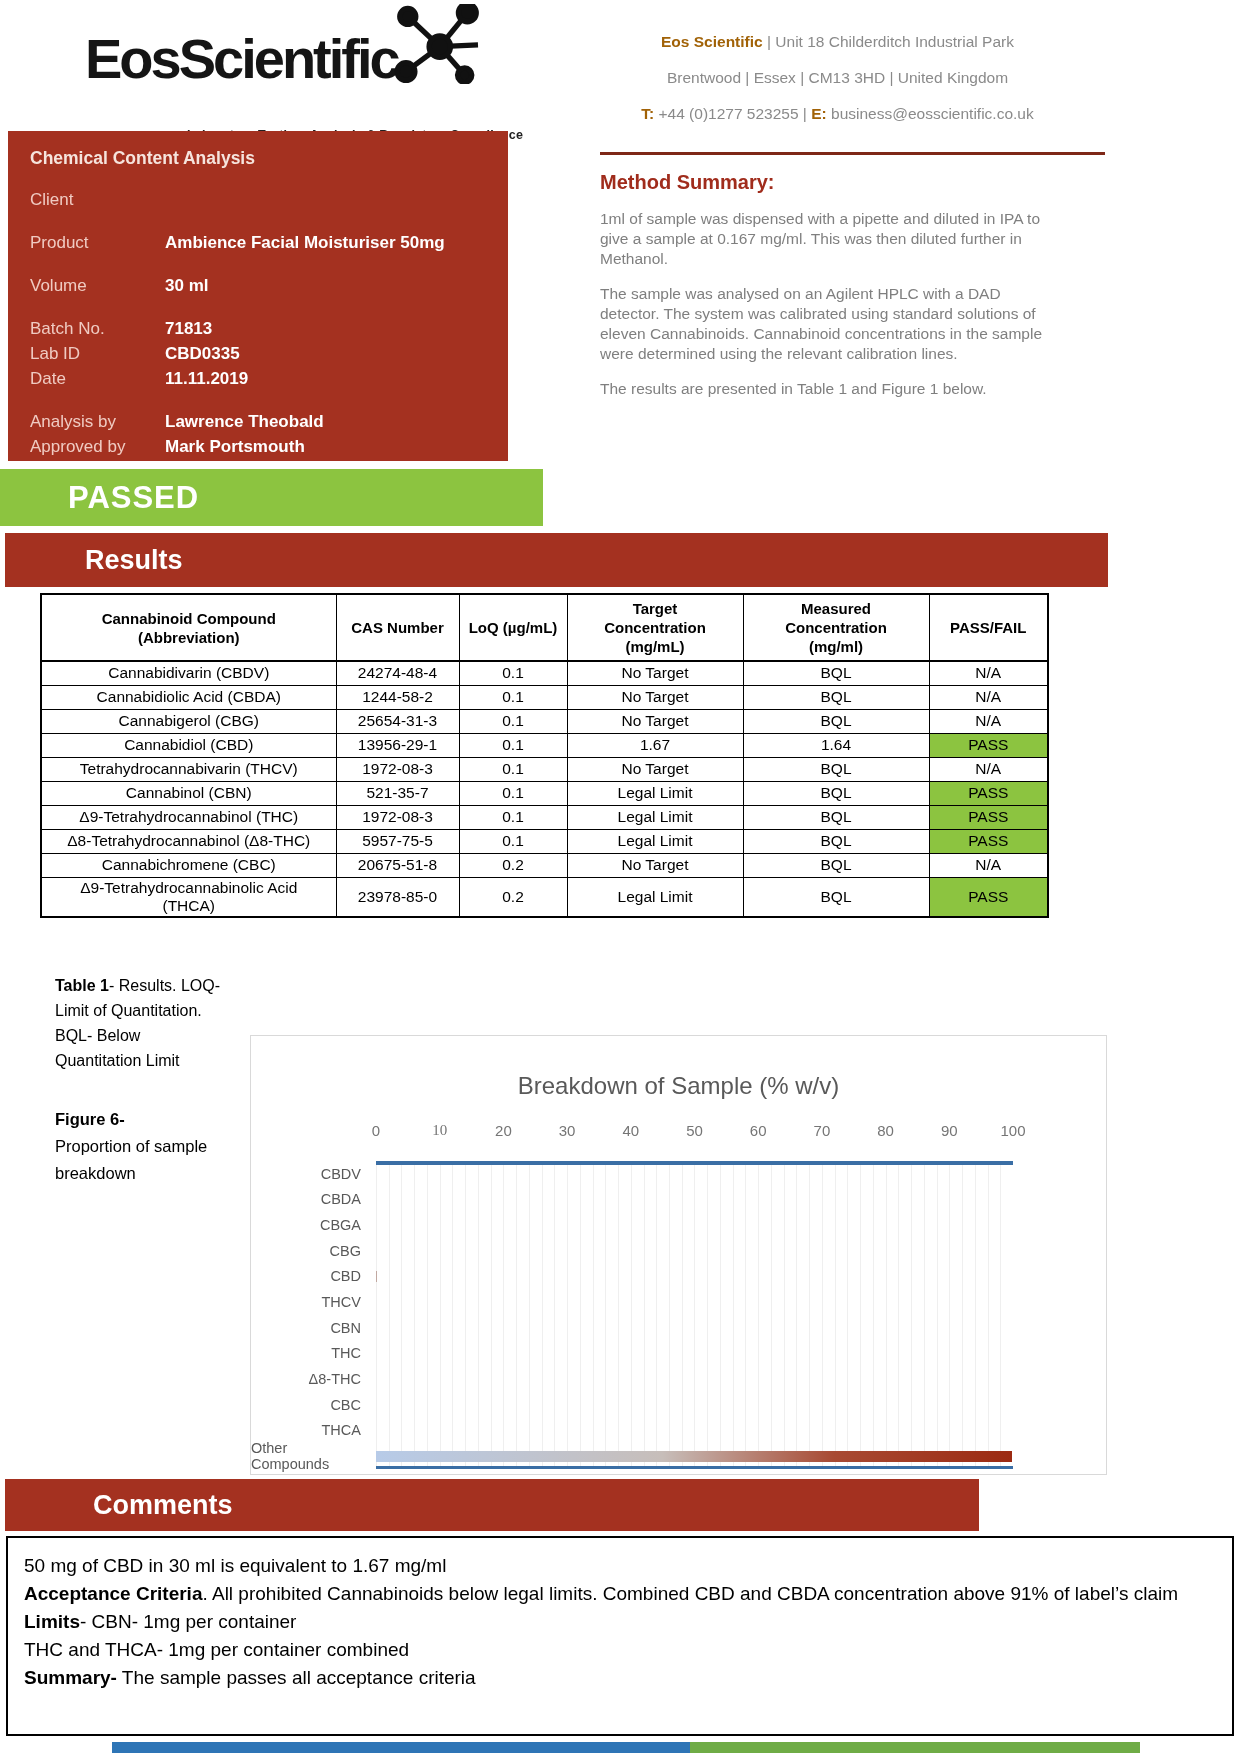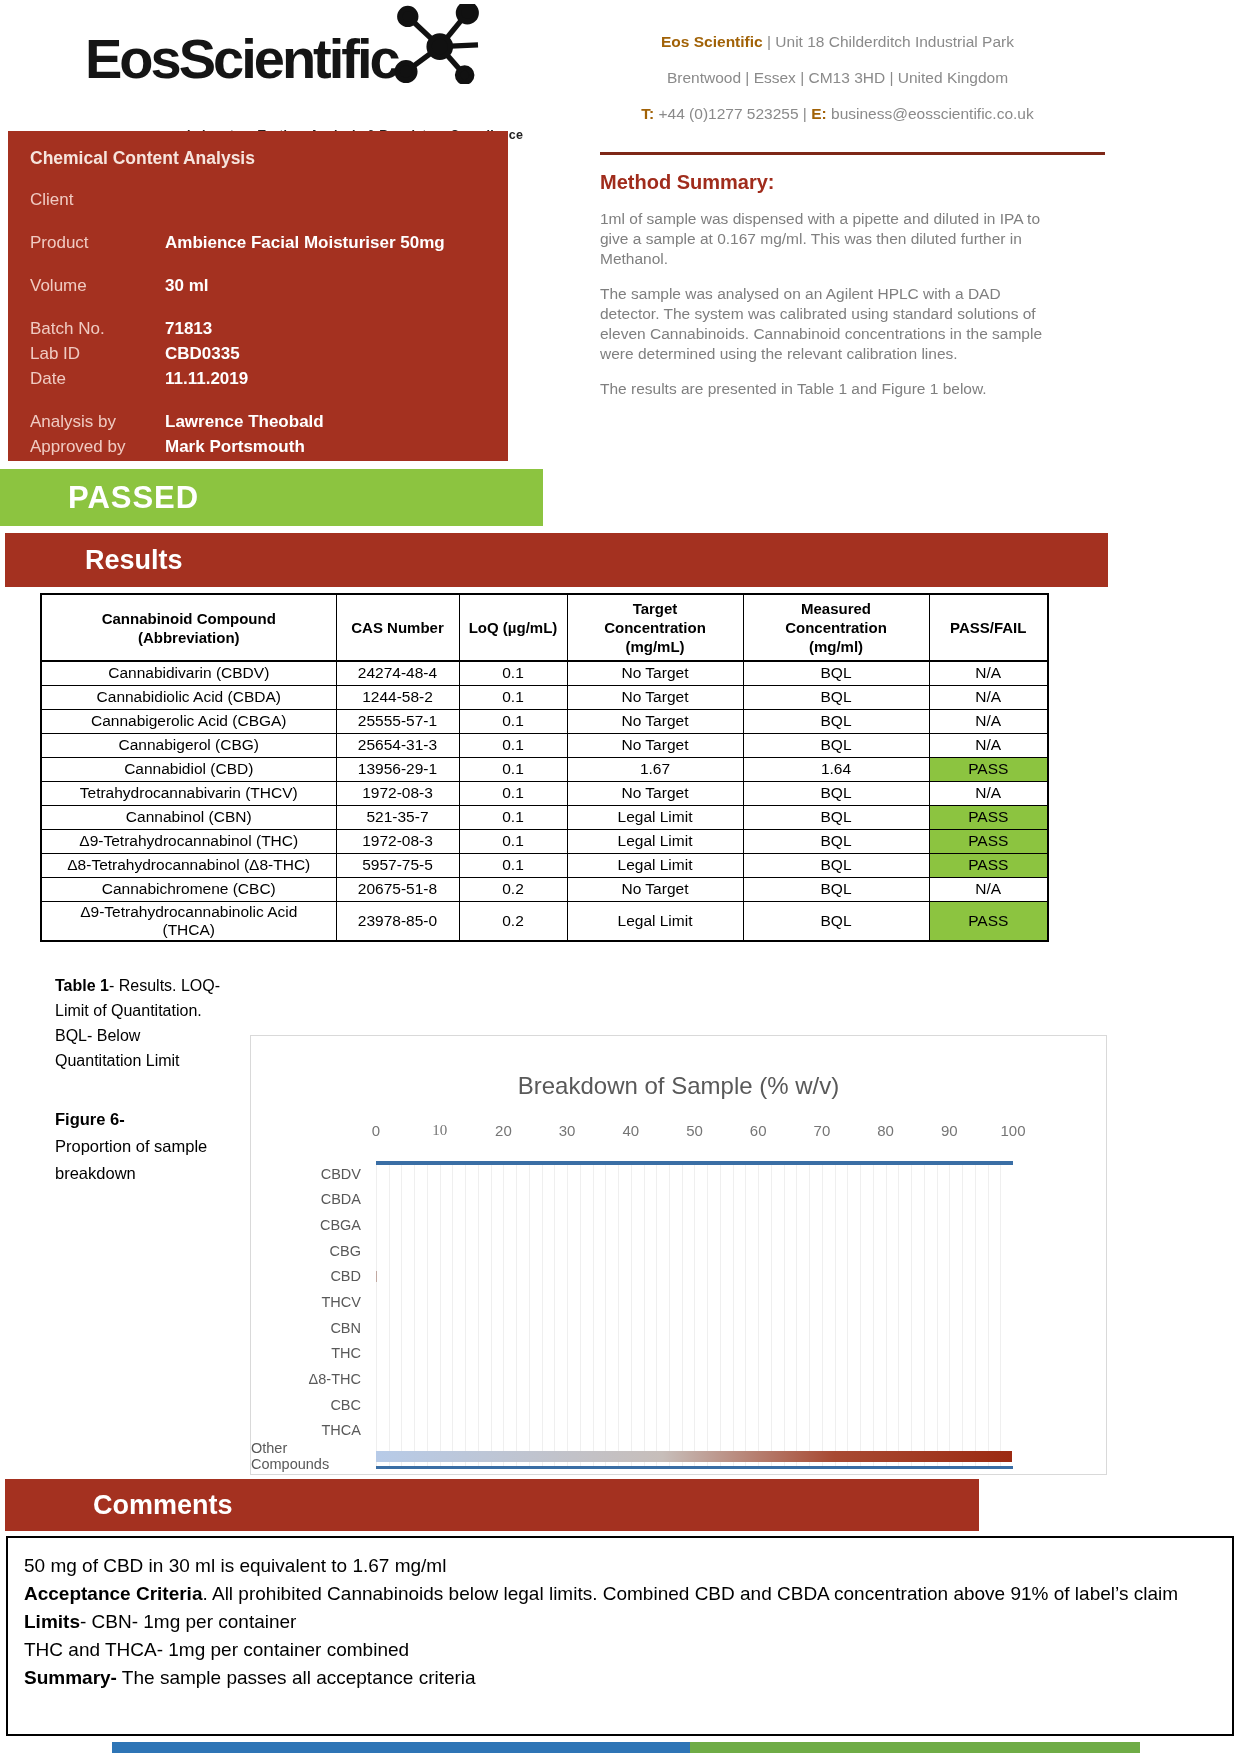--- a/index.html
+++ b/index.html
@@ -183,28 +183,20 @@
         </tr>
         <tr>
           <td class="col0">Cannabidiolic Acid (CBDA)</td>
           <td>1244-58-2</td>
           <td>0.1</td>
           <td>No Target</td>
           <td>BQL</td>
           <td>N/A</td>
         </tr>
         <tr>
-          <td class="col0">Cannabigerolic Acid (CBGA)</td>
-          <td>25555-57-1</td>
-          <td>0.1</td>
-          <td>No Target</td>
-          <td>BQL</td>
-          <td>N/A</td>
-        </tr>
-        <tr>
           <td class="col0">Cannabigerol (CBG)</td>
           <td>25654-31-3</td>
           <td>0.1</td>
           <td>No Target</td>
           <td>BQL</td>
           <td>N/A</td>
         </tr>
         <tr>
           <td class="col0">Cannabidiol (CBD)</td>
           <td>13956-29-1</td>

